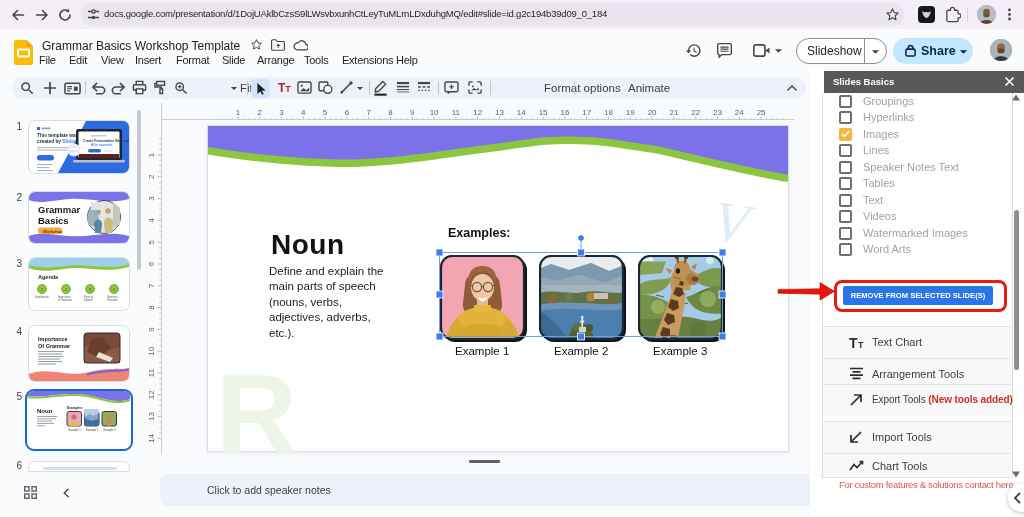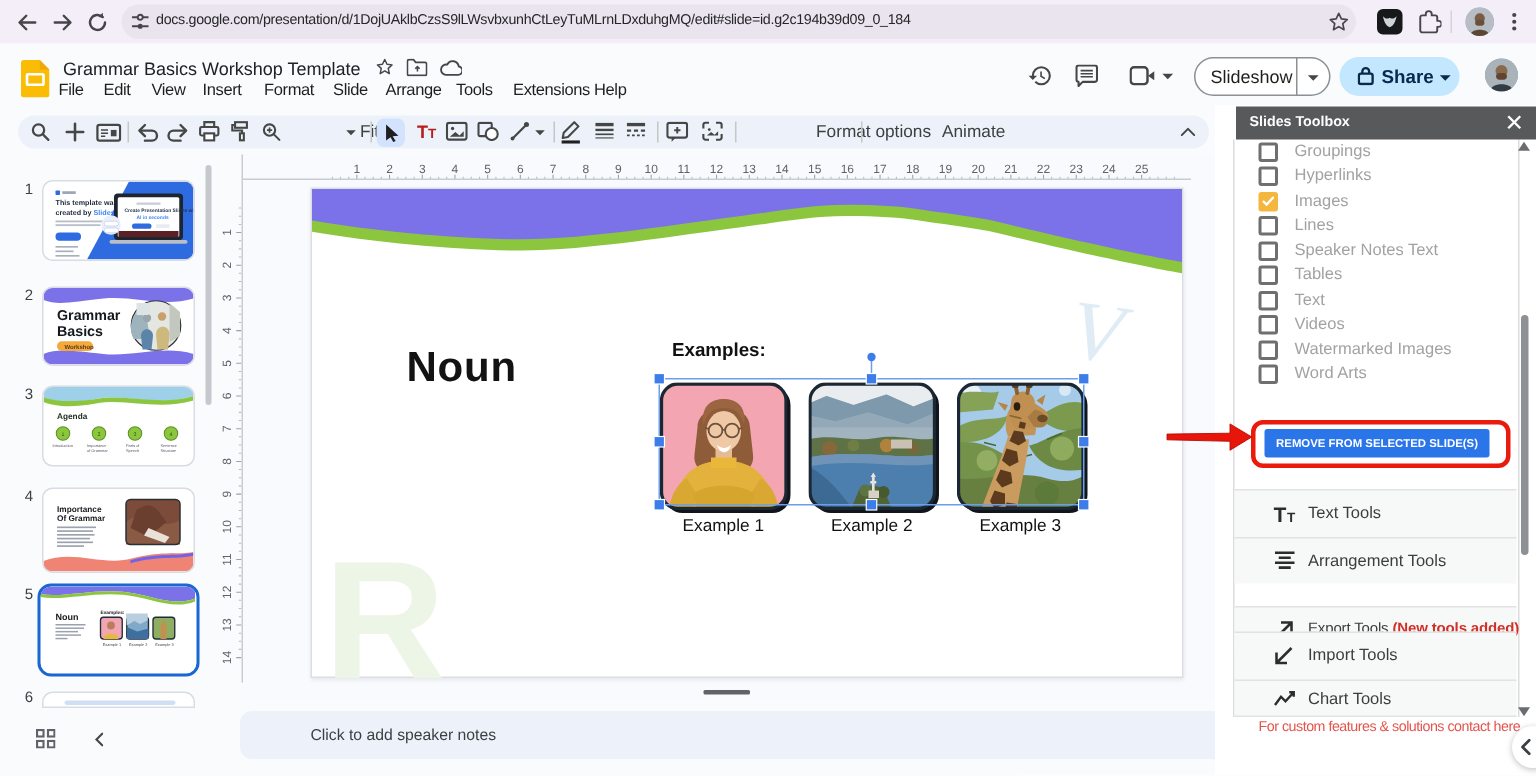--- a/index.html
+++ b/index.html
@@ -642,20 +642,21 @@
       </svg>
 
     <div id="slide" class="abs">
       <div class="abs" style="left:8px;top:232px;font-size:112px;font-weight:bold;color:#ecf5e6;line-height:112px">R</div>
       <svg class="abs" style="left:0;top:0" width="580" height="62" viewBox="0 0 580 62">
         <path d="M0 21 C40 28 100 33.5 139 33.5 C185 33.5 245 23 286 18 C310 15 332 10.5 356 10.5 C378 10.5 392 11.5 405 13.5 C427 17 448 19 464 23.5 C495 31 552 44 580 48.6 L580 0 L0 0 Z" fill="#8cc63f" transform="translate(0,7.5)"></path>
         <path d="M0 21 C40 28 100 33.5 139 33.5 C185 33.5 245 23 286 18 C310 15 332 10.5 356 10.5 C378 10.5 392 11.5 405 13.5 C427 17 448 19 464 23.5 C495 31 552 44 580 48.6 L580 0 L0 0 Z" fill="#7b71e8"></path>
       </svg>
       <div class="abs" style="left:506px;top:64px;font-size:56px;font-family:'Liberation Serif';font-style:italic;color:#dfecf5;transform:rotate(8deg)">V</div>
       <div class="abs" style="left:63px;top:103px;font-size:28px;font-weight:bold;color:#131313;letter-spacing:0.5px">Noun</div>
+      <div class="abs" style="left:61px;top:138px;font-size:11.5px;line-height:15.4px;color:#1b1b1b">Define and explain the<br>main parts of speech<br>(nouns, verbs,<br>adjectives, adverbs,<br>etc.).</div>
       <div class="abs" style="left:240px;top:100px;font-size:12.5px;font-weight:bold;color:#111">Examples:</div>
 
       <div class="abs" style="left:235px;top:132px;width:84px;height:84px;background:#10151c;border-radius:12px"></div>
       <svg class="abs" style="left:232px;top:129px" width="85" height="85" viewBox="0 0 85 85">
           <defs>
             <clipPath id="im1">
               <rect x="1" y="1" width="83" height="83" rx="11"></rect>
             </clipPath>
           </defs>
           <g clip-path="url(#im1)">
@@ -781,21 +782,21 @@
   </svg>
 
   <div class="abs" style="left:469px;top:460px;width:31px;height:2.5px;background:#5f6368;border-radius:1px"></div>
 
   <div id="notes" class="abs">
       <span>Click to add speaker notes</span>
     </div>
 
   <div id="panel" class="abs">
     <div class="abs" style="left:12px;top:23px;width:191px;height:385px;border-left:1px solid #dcdcdc;border-right:1px solid #dcdcdc;background:#fff"></div>
-    <div id="ptitle" class="abs">Slides Toolbox</div>
+    <div id="ptitle" class="abs">Slides Basics</div>
     <svg class="abs" style="left:194px;top:6px" width="11" height="11" viewBox="0 0 11 11">
         <path d="M1.5 1.5 L9.5 9.5 M9.5 1.5 L1.5 9.5" stroke="#fff" stroke-width="1.6"></path>
       </svg>
     <div class="cbrow" style="top:25px"></div>
       <div class="cblab" style="top:25px">Groupings</div>
     <div class="cbrow" style="top:41px"></div>
       <div class="cblab" style="top:41px">Hyperlinks</div>
     <div class="cbrow" style="top:58px;background:#f5b63e;border-color:#f5b63e"></div>
     <svg class="abs" style="left:31px;top:60px" width="9" height="8" viewBox="0 0 10 9">
         <path d="M1 4.5 L3.8 7.2 L9 1.5" fill="none" stroke="#fff" stroke-width="1.8"></path>
@@ -819,29 +820,29 @@
         <path d="M5 1.5 L9 7.5 H1 Z" fill="#6a6d70"></path>
       </svg>
     <div class="abs" style="left:204px;top:140px;width:5px;height:160px;background:#8d9094;border-radius:3px"></div>
     <div class="abs" style="left:24px;top:210px;width:173px;height:32px;border:3.5px solid #ea1b0c;border-radius:8px"></div>
     <div class="abs" style="left:33px;top:216px;width:150px;height:19px;background:#2a75e8;border-radius:2px;color:#fff;font-size:7.6px;font-weight:bold;text-align:center;line-height:19px;white-space:nowrap">REMOVE FROM SELECTED SLIDE(S)</div>
     <div class="toolrow" style="top:256px;height:32px">
       <svg class="abs" style="left:26px;top:9px" width="17" height="14" viewBox="0 0 17 14">
           <text x="0" y="12" font-family="Liberation Sans" font-size="14" font-weight="bold" fill="#2c2c2c">T</text>
           <text x="9" y="12" font-family="Liberation Sans" font-size="9" font-weight="bold" fill="#2c2c2c">T</text>
         </svg>
-      <span>Text Tools</span>
+      <span>Text Chart</span>
       </div>
     <div class="toolrow" style="top:288px;height:31px">
       <svg class="abs" style="left:26px;top:8px" width="15" height="14" viewBox="0 0 15 14">
           <path d="M1 1.5 h13 M3.5 4.8 h8 M1 8.1 h13 M3.5 11.4 h8" stroke="#2c2c2c" stroke-width="1.7"></path>
         </svg>
       <span>Arrangement Tools</span>
       </div>
-    <div class="toolrow" style="top:334px;height:32px">
+    <div class="toolrow" style="top:314px;height:32px">
       <svg class="abs" style="left:26px;top:8px" width="14" height="14" viewBox="0 0 14 14">
           <path d="M2 12 L11.5 2.5 M5 2 h7 v7" fill="none" stroke="#2c2c2c" stroke-width="1.7"></path>
         </svg>
       <span style="font-size:10px;letter-spacing:-0.1px">Export Tools <b style="color:#d03027">(New tools added)</b></span>
       </div>
     <div class="toolrow" style="top:351px;height:32px">
       <svg class="abs" style="left:26px;top:8px" width="14" height="14" viewBox="0 0 14 14">
           <path d="M12 2 L2.5 11.5 M2 5 v7 h7" fill="none" stroke="#2c2c2c" stroke-width="1.7"></path>
         </svg>
       <span>Import Tools</span>

